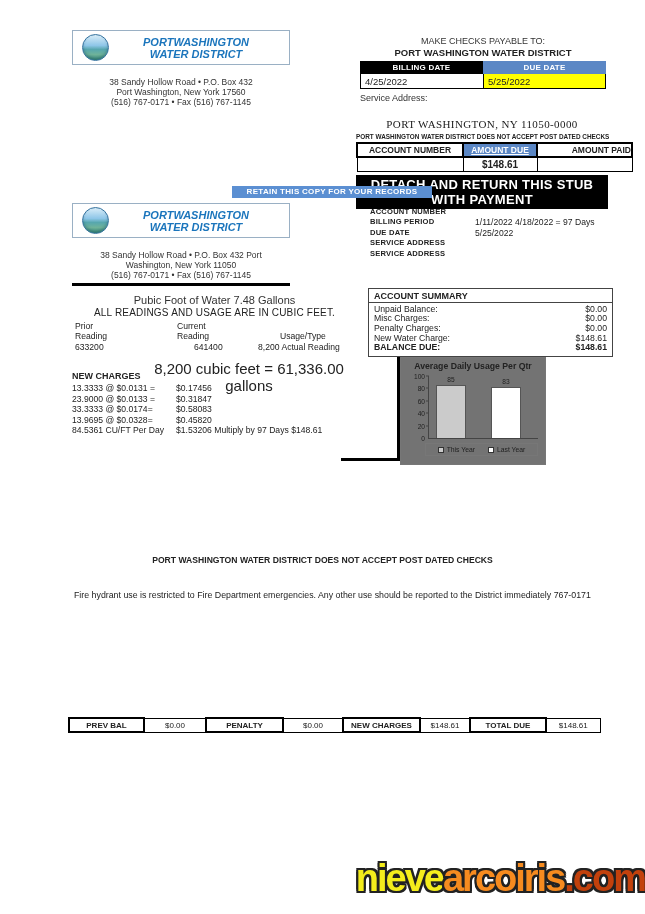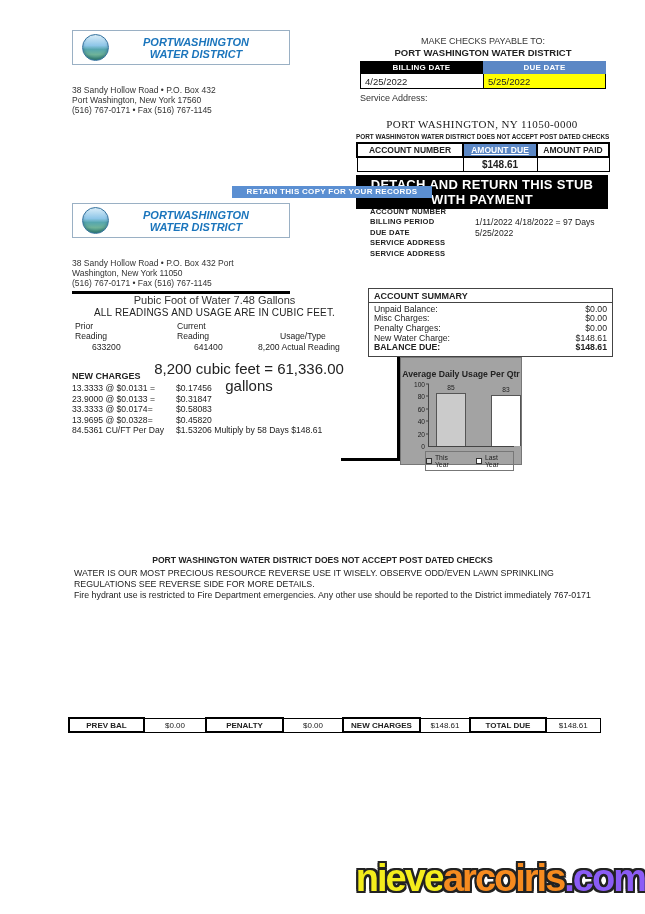--- a/index.html
+++ b/index.html
@@ -13,21 +13,21 @@
   .logo-block { position:absolute; width:218px; }
   .logo-top   { left:72px; top:30px; }
   .logo-copy  { left:72px; top:203px; }
   .logo-box { display:flex; align-items:center; border:1.5px solid #9ab0c4; height:35px; background:#fff; }
   .logo-circle {
     width:27px; height:27px; border-radius:50%; margin-left:9px; flex:0 0 auto;
     background:linear-gradient(180deg,#d9edf8 0%,#8ec6e8 42%,#57a7ae 58%,#6fb39a 78%,#3f8f7a 100%);
     border:1px solid #35729e; box-shadow:inset 0 -2px 3px rgba(0,60,90,.35);
   }
   .logo-name { flex:1; text-align:center; color:#1b75bc; font-weight:bold; font-style:italic; font-size:11px; line-height:12px; padding-right:6px; }
-  .addr { font-size:8.5px; line-height:10px; margin-top:20px; color:#333; }
+  .addr { text-align:center; font-size:8.5px; line-height:10px; margin-top:12px; color:#333; }
   .black-rule { height:3px; background:#000; margin-top:3px; }
 
   
   .checks-block { position:absolute; left:360px; top:36px; width:246px; }
   .make-checks { text-align:center; font-size:9px; color:#333; }
   .payee { text-align:center; font-size:9.5px; font-weight:bold; margin-top:1px; }
   .dates-grid { display:grid; grid-template-columns:1fr 1fr; margin-top:3px; }
   .dt-h { color:#fff; font-weight:bold; font-size:8px; text-align:center; padding:2px 0; letter-spacing:.2px; }
   .dt-h.billing { background:#000; }
   .dt-h.due { background:#5b87c5; }
@@ -60,41 +60,41 @@
   .ai-row { display:flex; line-height:10.4px; }
   .ai-label { width:105px; font-weight:bold; font-size:7.6px; letter-spacing:.2px; color:#222; }
   .ai-value { flex:1; font-size:8.6px; }
 
   
   .readings { position:absolute; left:72px; top:294px; width:285px; }
   .r-note1 { text-align:center; font-size:11px; color:#333; }
   .r-note2 { text-align:center; font-size:10px; margin-top:1px; letter-spacing:.2px; }
   .r-grid { position:relative; margin-top:3px; font-size:8.6px; height:34px; }
   .r-grid span { position:absolute; white-space:nowrap; }
-  .rp1 { left:3px; top:0; }   .rp2 { left:3px; top:10px; }   .rpv { left:20px; top:21px;text-align:center; }
+  .rp1 { left:3px; top:0; }   .rp2 { left:3px; top:10px; }   .rpv { left:3px; top:21px;text-align:center; }
   .rc1 { left:105px; top:0; } .rc2 { left:105px; top:10px; } .rcv { left:122px; top:21px; }
   .ruh { left:208px; top:10px; } .ruv { left:186px; top:21px; }
 
   
   .acct-summary { position:absolute; left:368px; top:288px; width:245px; border:1.5px solid #444; background:#fff; }
   .as-title { font-weight:bold; font-size:9px; border-bottom:1px solid #444; padding:1.5px 5px; }
   .as-rows { padding:1.5px 5px 2.5px; }
   .as-row { display:flex; justify-content:space-between; font-size:8.7px; line-height:9.7px;gap:28px; }
   .as-row.balance { font-weight:bold; }
 
   
   .gallons-note { position:absolute; left:153px; top:360px; width:192px; text-align:center; font-size:15px; }
   .new-charges { position:absolute; left:72px; top:371px; width:280px; }
   .nc-title { font-weight:bold; font-size:9px; margin-bottom:2px; }
   .nc-line { display:flex; font-size:8.6px; line-height:10.6px; }
   .nc-calc { width:104px; white-space:nowrap; }
   .nc-amount { white-space:nowrap; }
 
   
-  .chart-box { position:absolute; left:400px; top:357px; width:122px; height:108px; border:1px solid #777; background:#a3a3a3; padding-top:11px; }
+  .chart-box { position:absolute; left:400px; top:357px; width:146px; height:108px; border:1px solid #777; background:#737373; padding-top:3px; }
   .chart-title { text-align:center; font-weight:bold; font-size:8.7px; }
   .plot { position:relative; margin:5px 7px 0 27px; height:63px; border-left:1px solid #444; border-bottom:1px solid #444; }
   .ytick { position:absolute; right:calc(100% + 4px); font-size:6.6px; transform:translateY(-50%); color:#222; }
   .ymark { position:absolute; left:-3px; width:3px; height:1px; background:#444; transform:translateY(-50%); }
   .yt0 { top:0; } .yt1 { top:20%; } .yt2 { top:40%; } .yt3 { top:60%; } .yt4 { top:80%; } .yt5 { top:100%; }
   .bar { position:absolute; bottom:0; width:30px; border:1px solid #555; border-bottom:none; }
   .bar-this { left:7px; background:#cbcbcb; }
   .bar-last { left:62px; background:#fff; }
   .bar-label { position:absolute; font-size:6.6px; width:30px; text-align:center; }
   .bl0 { left:7px; } .bl1 { left:62px; }
@@ -122,21 +122,21 @@
   .terms .t-label { color:#1f5fa8; font-weight:bold; }
 
   
   .watermark {
     position:absolute; right:0px; top:856px; font-size:38px; font-weight:bold;
     letter-spacing:-2px; white-space:nowrap; line-height:44px;
     text-shadow:-2px -2px 0 #222,2px -2px 0 #222,-2px 2px 0 #222,2px 2px 0 #222,0 -2px 0 #222,0 2px 0 #222,-2px 0 0 #222,2px 0 0 #222;
   }
   .wm-1 { color:#f4ed1c; }
   .wm-2 { color:#f68b1f; }
-  .wm-3 { color:#8b5cf6; }
+  .wm-3 { color:#c2410c; }
 </style>
 </head>
 <body>
 
 <div class="page">
 
   <div class="logo-block logo-top">
     <div class="logo-box">
       <div class="logo-circle"></div>
       <div class="logo-name">
@@ -164,21 +164,21 @@
   </div>
 
   <div class="stub-block">
     <div class="city-line">PORT WASHINGTON, NY 11050-0000</div>
     <div class="tiny-bold">PORT WASHINGTON WATER DISTRICT DOES NOT ACCEPT POST DATED CHECKS</div>
     <table class="stub-table">
       <tbody>
           <tr>
         <td class="hd" style="width:106px;">ACCOUNT NUMBER</td>
         <td class="hd amount-due" style="width:74px;">AMOUNT DUE</td>
-        <td class="hd" style="width:72px;">AMOUNT PAID</td>
+        <td class="hd" style="width:95px;text-align:right;">AMOUNT PAID</td>
       </tr>
       <tr>
         <td class="val"></td>
         <td class="val amt">$148.61</td>
         <td class="val"></td>
       </tr>
     </tbody>
       </table>
     <div class="detach-bar">DETACH AND RETURN THIS STUB WITH PAYMENT</div>
   </div>
@@ -279,21 +279,21 @@
     <div class="nc-line">
       <span class="nc-calc">33.3333 @ $0.0174=</span>
       <span class="nc-amount">$0.58083</span>
     </div>
     <div class="nc-line">
       <span class="nc-calc">13.9695 @ $0.0328=</span>
       <span class="nc-amount">$0.45820</span>
     </div>
     <div class="nc-line">
       <span class="nc-calc">84.5361 CU/FT Per Day</span>
-      <span class="nc-amount">$1.53206 Multiply by 58 Days $148.61</span>
+      <span class="nc-amount">$1.53206 Multiply by 97 Days $148.61</span>
     </div>
   </div>
 
   <div class="lshape-v"></div>
   <div class="lshape-h"></div>
   <div class="chart-box">
     <div class="chart-title">Average Daily Usage Per Qtr</div>
     <div class="plot">
       <span class="ytick yt0">100</span>
       <span class="ytick yt1">80</span>
@@ -317,21 +317,20 @@
         <span>This Year</span>
       </span>
       <span class="legend-item">
         <span class="sw sw-last"></span>
         <span>Last Year</span>
       </span>
     </div>
   </div>
 
   <div class="msg-bold">PORT WASHINGTON WATER DISTRICT DOES NOT ACCEPT POST DATED CHECKS</div>
-  <div class="msg-para">WATER IS OUR MOST PRECIOUS RESOURCE REVERSE USE IT WISELY. OBSERVE ODD/EVEN LAWN SPRINKLING REGULATIONS SEE REVERSE SIDE FOR MORE DETAILS.</div>
   <div class="msg-hydrant">Fire hydrant use is restricted to Fire Department emergencies. Any other use should be reported to the District immediately 767-0171</div>
 
   <table class="totals">
     <tbody>
         <tr>
       <td class="tl w1">PREV BAL</td>
       <td class="w2">$0.00</td>
       <td class="tl w3">PENALTY</td>
       <td class="w4">$0.00</td>
       <td class="tl w5">NEW CHARGES</td>

